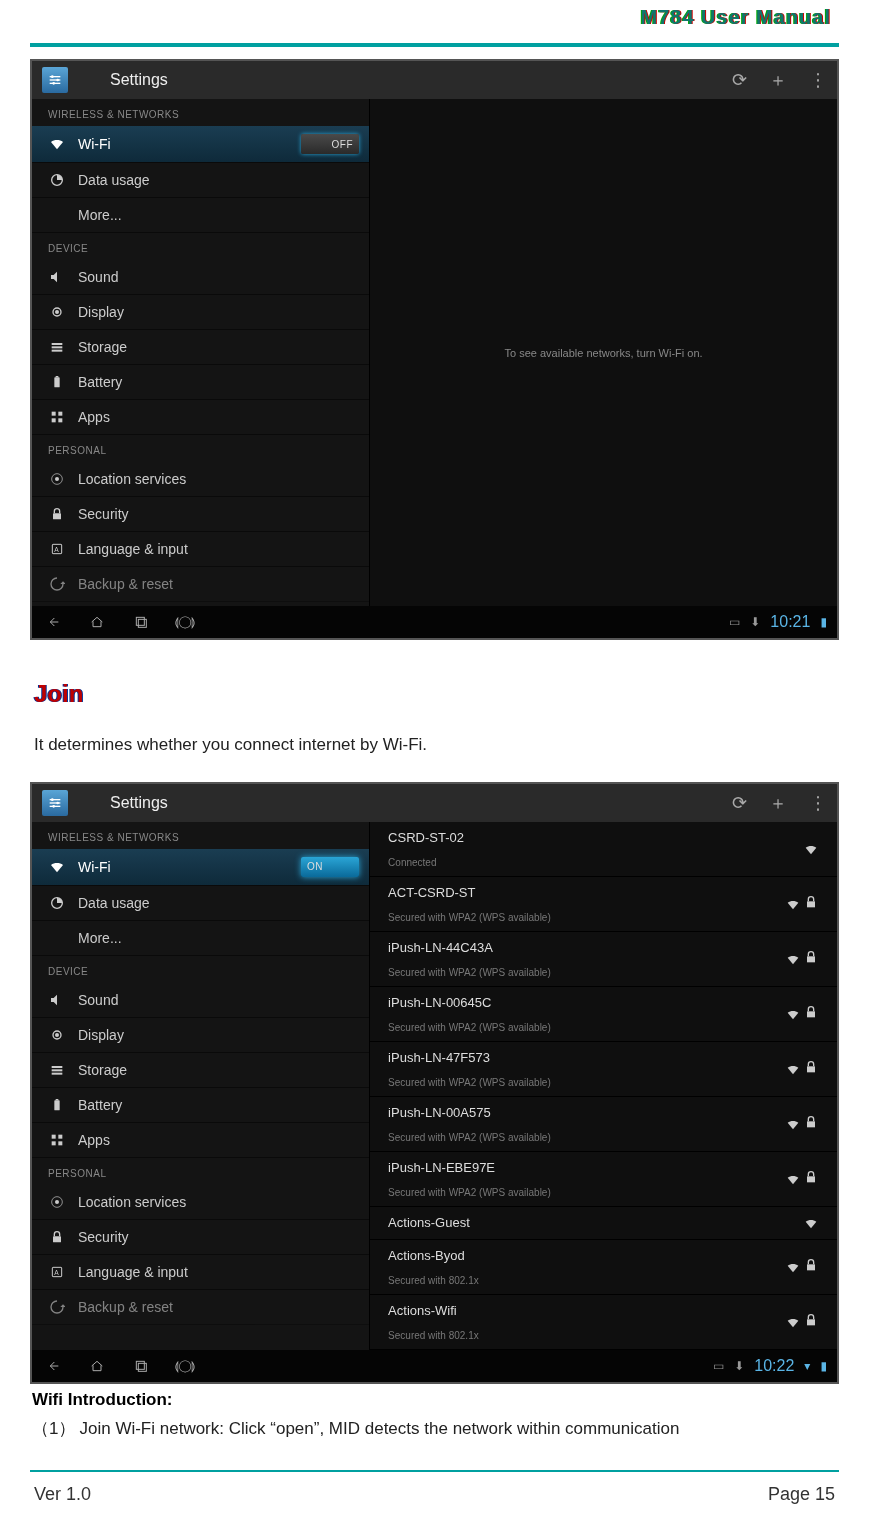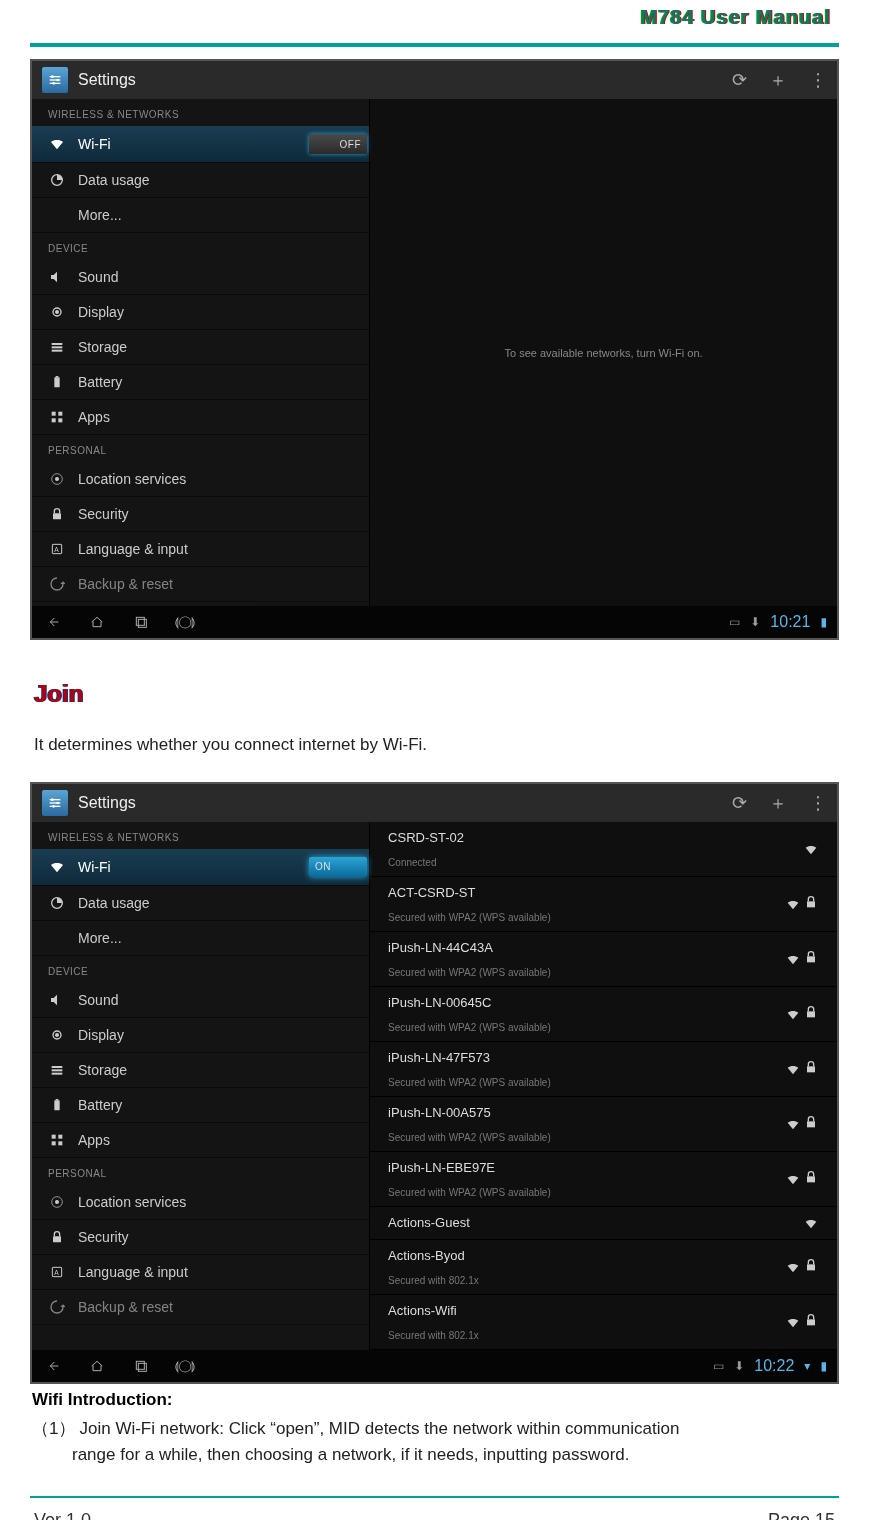--- a/index.html
+++ b/index.html
@@ -23,32 +23,32 @@
     letter-spacing: 1px;
   }
   .teal-divider { height: 4px; background: linear-gradient(#00a0a0,#00a0a0); border-top:1px solid #00a0a0; border-bottom:1px solid #00a0a0; margin-bottom: 12px; }
   .thin-teal { height:2px; background:#00a0a0; margin: 28px 0 12px 0; }
 
   
   .footer-row { display:flex; justify-content:space-between; font-size:18px; color:#333; padding: 0 4px 10px 4px; }
 
   
   .shot { border: 2px solid #555; background:#1a1a1a; color:#ddd; font-size:12px; position:relative; width:100%; height:auto; }
-  .shot-top { display:flex; align-items:center; background:#2a2a2a; padding:6px 10px; }
+  .shot-top { display:flex; align-items:center; background:#2a2a2a; padding:6px 10px;gap:32px; }
   .app-icon { width:26px; height:26px; background:linear-gradient(#5aa5d6,#2a6aa0); border-radius:2px; display:flex; align-items:center; justify-content:center; margin-right:10px; }
   .app-icon svg { width:16px; height:16px; }
   .app-title { color:#eee; font-size:16px; }
   .top-actions { margin-left:auto; display:flex; gap:22px; align-items:center; color:#aaa; }
   .top-actions .act { font-size:18px; cursor:pointer; }
 
   .shot-body { display:flex; min-height:390px; background:#0f0f0f; }
   .shot-body.tall { min-height:430px; }
   .sidebar { width:42%; background:#141414; border-right:1px solid #000; padding-bottom:4px; }
   .section-header { color:#888; font-size:10px; letter-spacing:0.5px; padding:10px 12px 6px 16px; }
-  .side-item { display:flex; align-items:center; padding:8px 2px 8px 16px; color:#ccc; font-size:14px; border-bottom:1px solid #0a0a0a; position:relative; }
+  .side-item { display:flex; align-items:center; padding:8px 10px 8px 16px; color:#ccc; font-size:14px; border-bottom:1px solid #0a0a0a; position:relative; }
   .side-item .lbl { flex:1; }
   .side-item.selected { background:linear-gradient(#1a3d52,#0e2a3a); color:#fff; }
   .side-ico { width:18px; height:18px; margin-right:12px; display:flex; align-items:center; justify-content:center; }
   .side-ico svg { width:16px; height:16px; }
 
   .toggle { width:58px; height:20px; border-radius:2px; font-size:10px; display:flex; align-items:center; justify-content:flex-end; padding:0 6px; color:#ddd; letter-spacing:0.5px;margin-left:25px; }
   .toggle.off { background:linear-gradient(#4a4a4a,#2a2a2a); box-shadow:0 0 4px #2aa5d6; }
   .toggle.on  { background:linear-gradient(#2aa5d6,#0a6a9a); justify-content:flex-start; box-shadow:0 0 6px #2aa5d6; }
 
   .main-pane { flex:1; display:flex; align-items:center; justify-content:center; color:#888; font-size:11px; background:#0f0f0f; }
@@ -547,21 +547,20 @@
         <span>10:22</span>
         <span class="tray-ico" style="color:#5ab5e6;">▾</span>
         <span class="tray-ico" style="color:#5ab5e6;">▮</span>
       </div>
     </div>
   </div>
 
   <div class="wifi-intro-title">Wifi Introduction:</div>
   <div class="intro-item">
     <span class="num">（1）</span><span>Join Wi-Fi network: Click “open”, MID detects the network within communication</span>
-    <span class="body">range for a while, then choosing a network, if it needs, inputting password.</span>
   </div>
 
   <div class="thin-teal"></div>
   <div class="footer-row">
     <span>Ver 1.0</span>
     <span>Page 15</span>
   </div>
 </div>
 
 </body></html>

